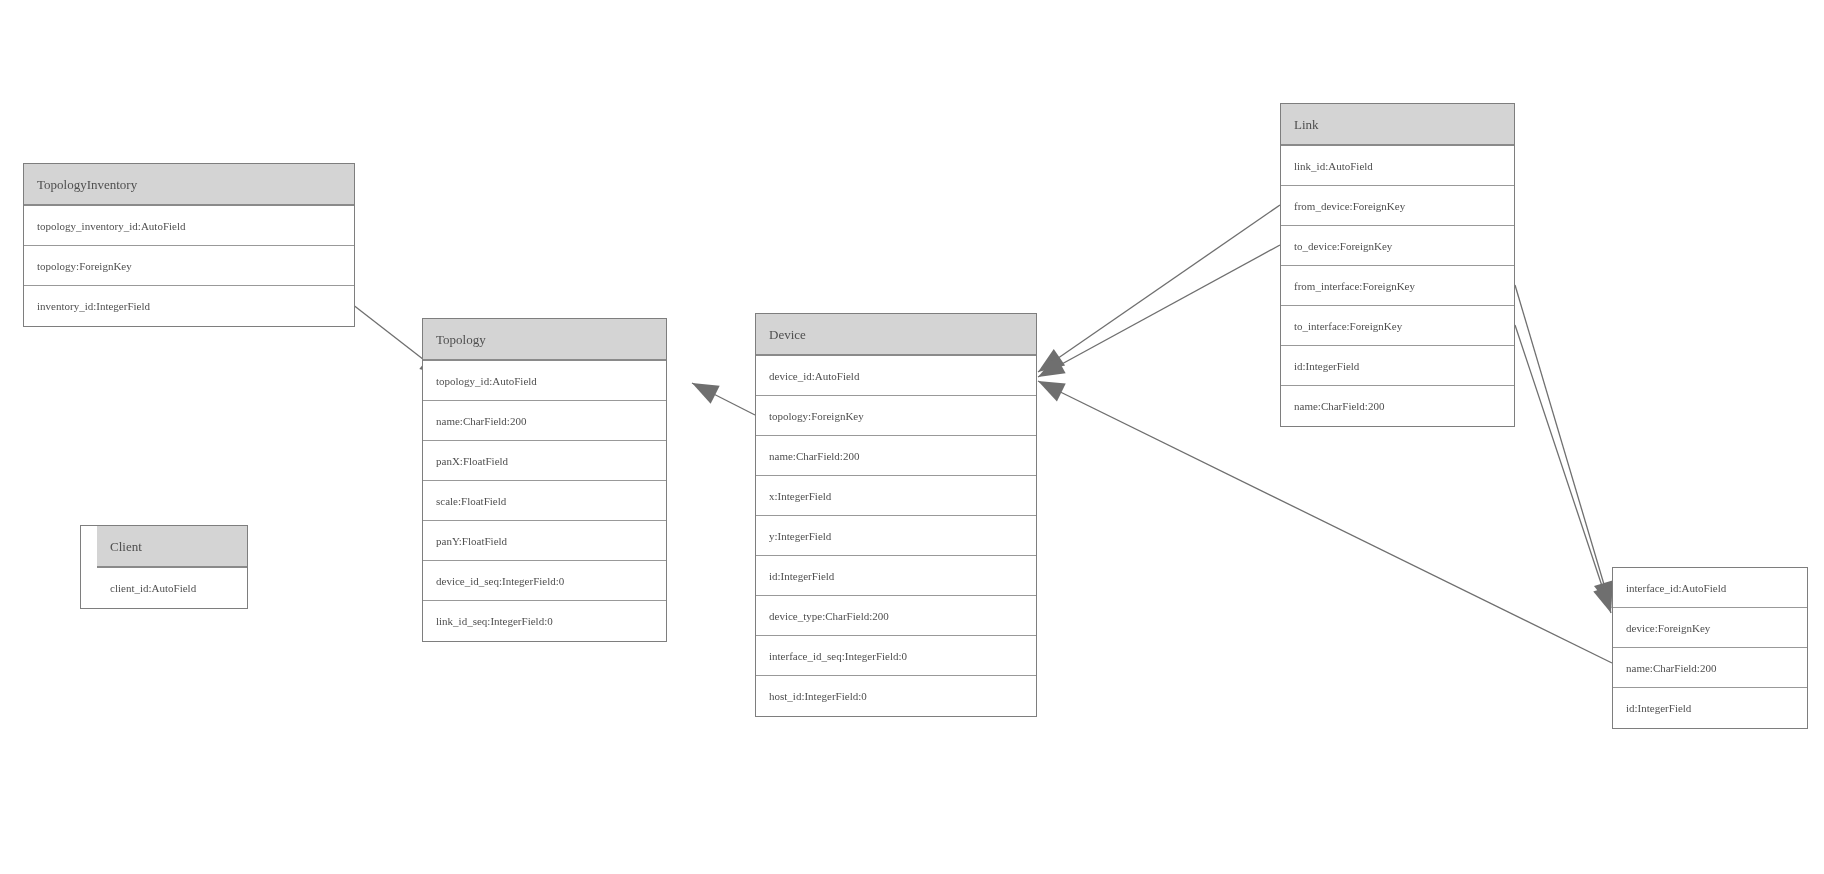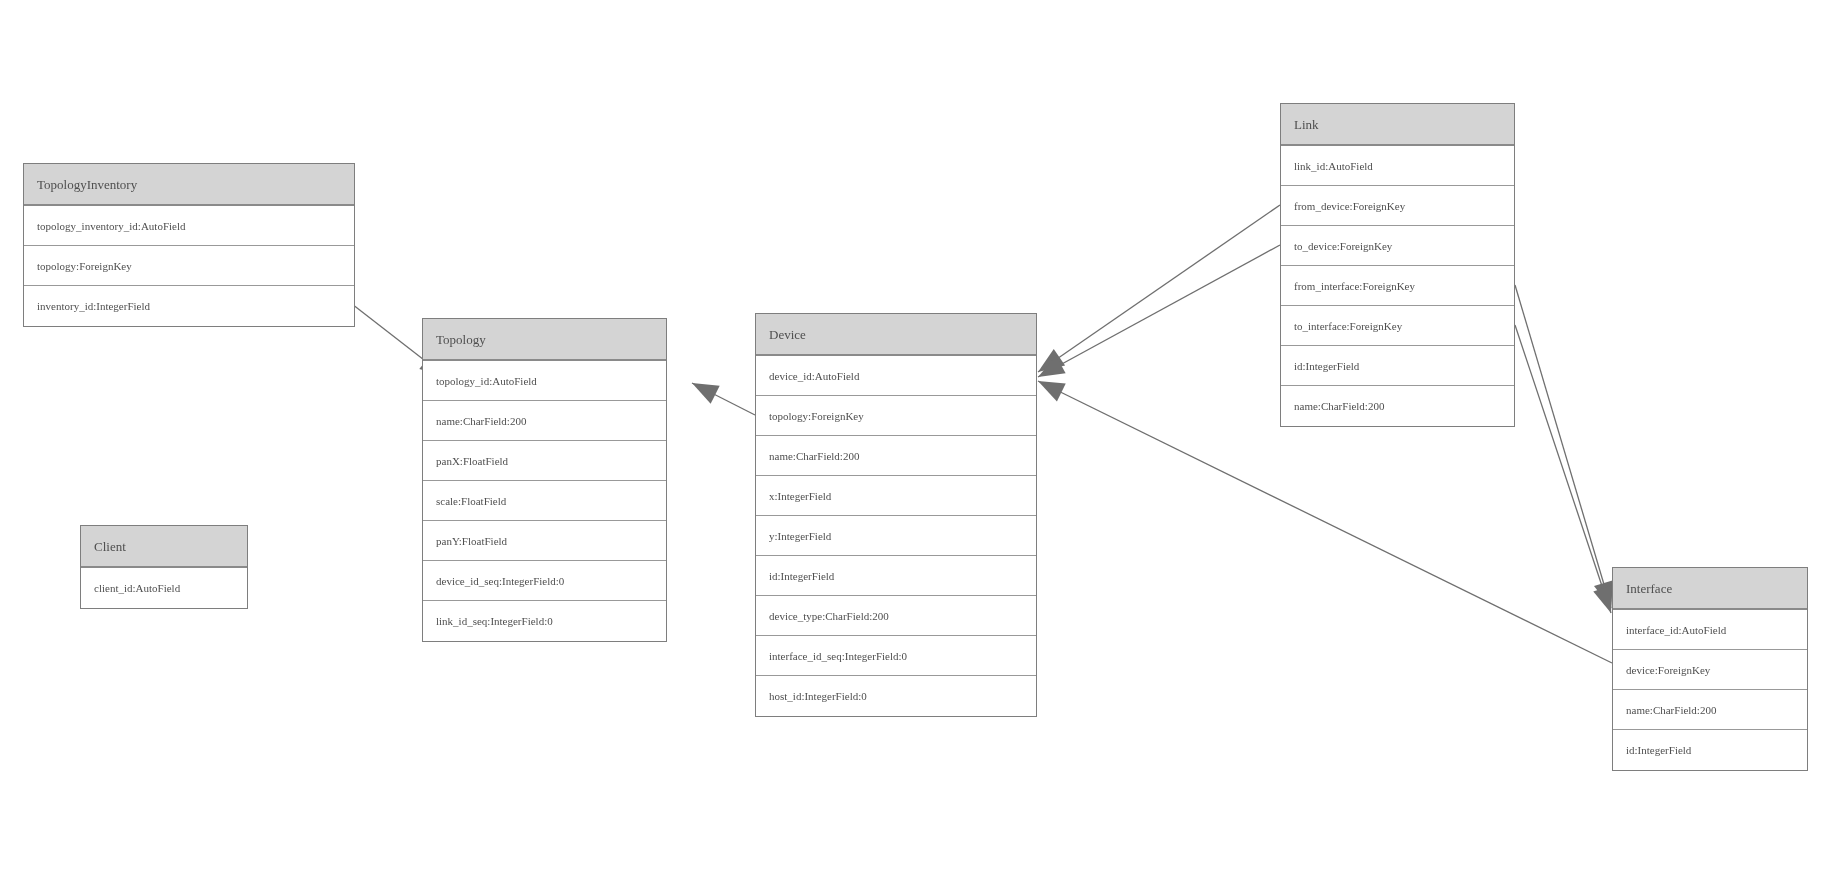--- a/index.html
+++ b/index.html
@@ -84,21 +84,21 @@
     <div class="entity" style="left: 422px; top: 318px; width: 245px;">
       <div class="entity-header">Topology</div>
       <div class="entity-field">topology_id:AutoField</div>
       <div class="entity-field">name:CharField:200</div>
       <div class="entity-field">panX:FloatField</div>
       <div class="entity-field">scale:FloatField</div>
       <div class="entity-field">panY:FloatField</div>
       <div class="entity-field">device_id_seq:IntegerField:0</div>
       <div class="entity-field">link_id_seq:IntegerField:0</div>
     </div>
-    <div class="entity" style="left: 80px; top: 525px; width: 168px;">
+    <div class="entity" style="left: 80px; top: 525px; width: 168px; padding-left: 16px;">
       <div class="entity-header">Client</div>
       <div class="entity-field">client_id:AutoField</div>
     </div>
     <div class="entity" style="left: 755px; top: 313px; width: 282px;">
       <div class="entity-header">Device</div>
       <div class="entity-field">device_id:AutoField</div>
       <div class="entity-field">topology:ForeignKey</div>
       <div class="entity-field">name:CharField:200</div>
       <div class="entity-field">x:IntegerField</div>
       <div class="entity-field">y:IntegerField</div>
@@ -111,19 +111,18 @@
       <div class="entity-header">Link</div>
       <div class="entity-field">link_id:AutoField</div>
       <div class="entity-field">from_device:ForeignKey</div>
       <div class="entity-field">to_device:ForeignKey</div>
       <div class="entity-field">from_interface:ForeignKey</div>
       <div class="entity-field">to_interface:ForeignKey</div>
       <div class="entity-field">id:IntegerField</div>
       <div class="entity-field">name:CharField:200</div>
     </div>
     <div class="entity" style="left: 1612px; top: 567px; width: 196px;">
-      <div class="entity-header">Interface</div>
       <div class="entity-field">interface_id:AutoField</div>
       <div class="entity-field">device:ForeignKey</div>
       <div class="entity-field">name:CharField:200</div>
       <div class="entity-field">id:IntegerField</div>
     </div>
   </div>
 
 </body></html>

